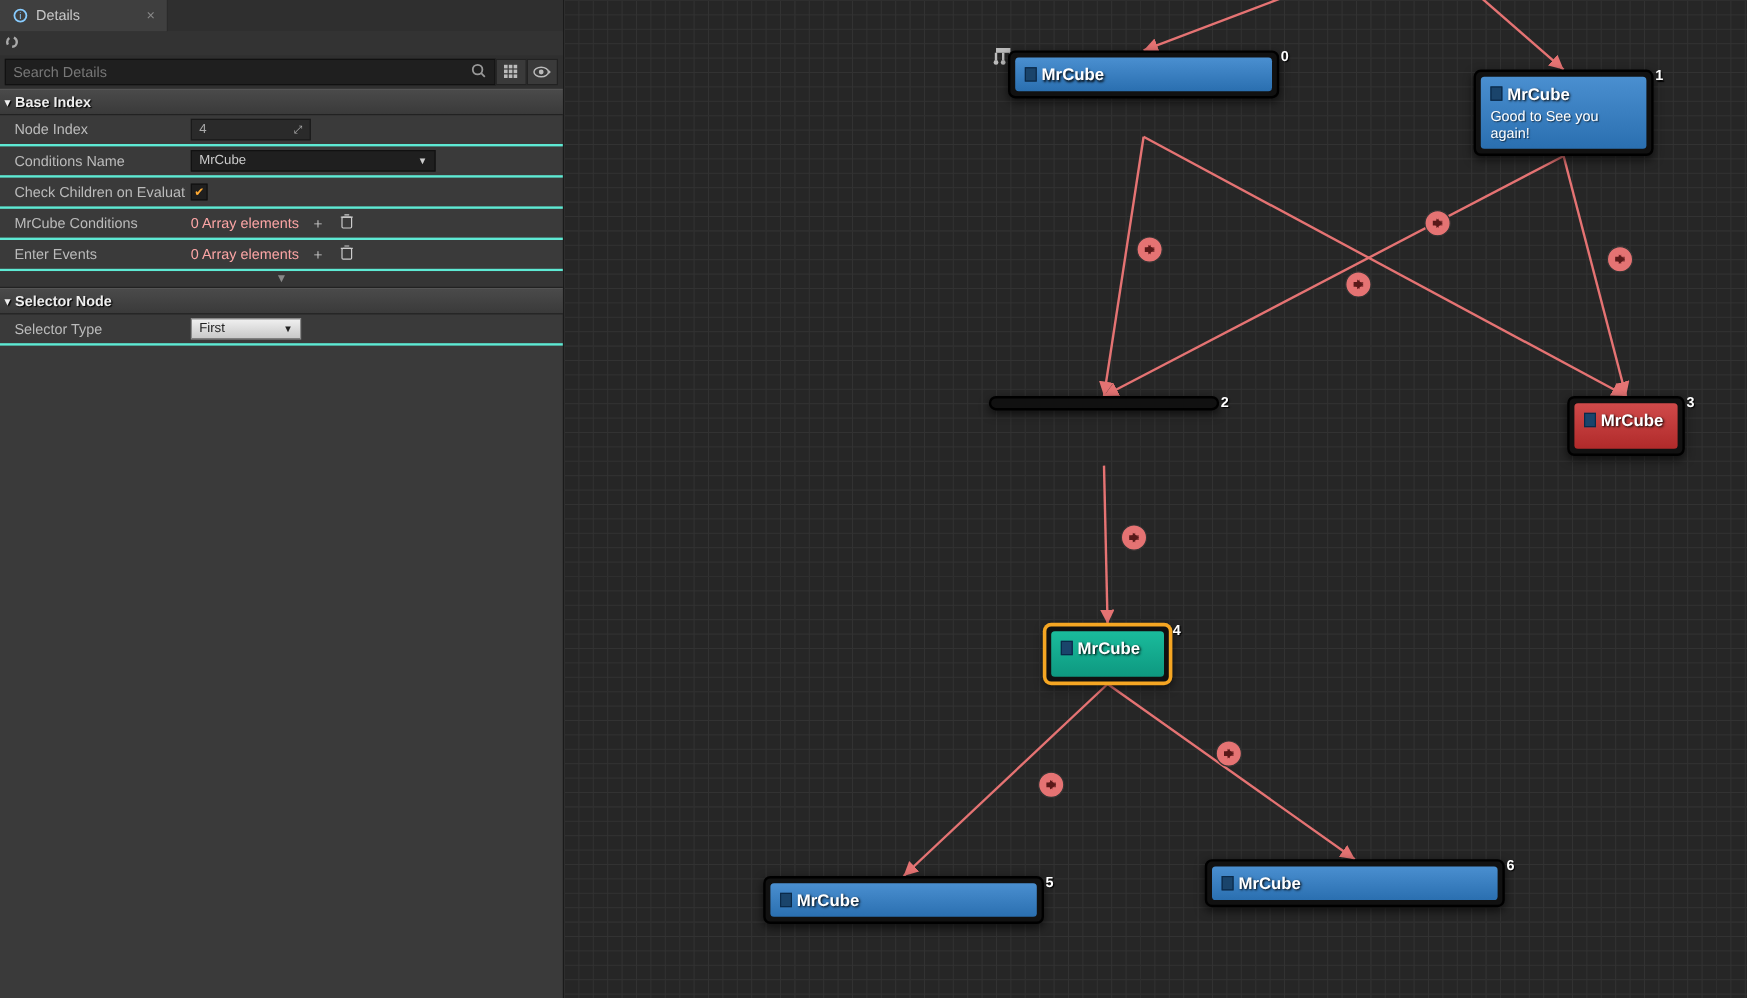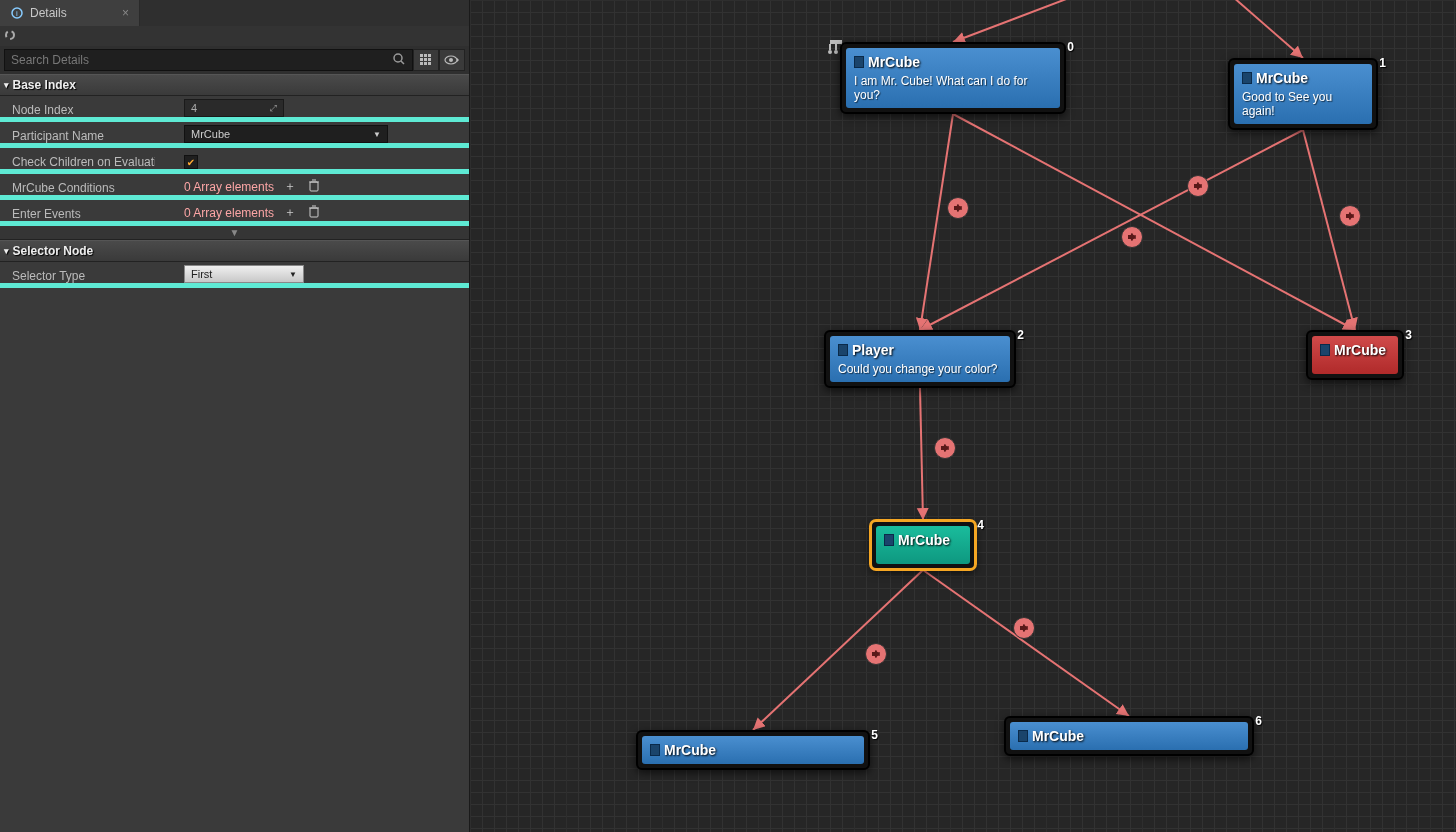--- a/index.html
+++ b/index.html
@@ -99,24 +99,23 @@
   display: flex;
   align-items: center;
   padding: 0 4px;
   font-weight: bold;
   color: #eee;
   text-shadow: 1px 1px 1px #000;
 }
 .section-header .tri { margin-right: 4px; font-size: 9px; }
 .prop-row {
   display: flex;
-  align-items: flex-end;
+  align-items: center;
   height: 26px;
-  border-bottom: 5px solid #5eead4;
-  gap: 25px;
+  border-bottom: 2px solid #5eead4;
 }
 .prop-label {
   width: 155px;
   padding-left: 12px;
   color: #bbb;
   overflow: hidden;
   white-space: nowrap;
 }
 .prop-value {
   flex: 1;
@@ -145,21 +144,21 @@
   padding: 0 6px;
   display: flex;
   align-items: center;
   justify-content: space-between;
   font-size: 11px;
 }
 .dropdown.white {
   background: linear-gradient(#f0f0f0, #c8c8c8);
   color: #222;
   border: 1px solid #888;
-  width: 120px;
+  width: 92px;
 }
 .dropdown .arrow { font-size: 8px; margin-left: 6px; }
 .checkbox {
   width: 14px;
   height: 14px;
   background: #1f1f1f;
   border: 1px solid #111;
   display: flex;
   align-items: center;
   justify-content: center;
@@ -321,21 +320,21 @@
   <div class="prop-row">
     <div class="prop-label">Node Index</div>
     <div class="prop-value">
       <div class="num-field">
         <span>4</span>
         <span style="font-size:9px">⤢</span>
       </div>
     </div>
   </div>
   <div class="prop-row">
-    <div class="prop-label">Participant Name</div>
+    <div class="prop-label">Conditions Name</div>
     <div class="prop-value">
       <div class="dropdown" style="width:204px">
         <span>MrCube</span>
         <span class="arrow">▼</span>
       </div>
     </div>
   </div>
   <div class="prop-row">
     <div class="prop-label">Check Children on Evaluation</div>
     <div class="prop-value">
@@ -414,42 +413,34 @@
       <line x1="450" y1="388" x2="453" y2="520" stroke="#e57373" stroke-width="2" marker-end="url(#arrow)"></line>
       <line x1="453" y1="570" x2="283" y2="730" stroke="#e57373" stroke-width="2" marker-end="url(#arrow)"></line>
       <line x1="453" y1="570" x2="659" y2="716" stroke="#e57373" stroke-width="2" marker-end="url(#arrow)"></line>
     </svg>
 <div class="node" style="left: 370px; top: 42px; width: 226px;">
       <div class="node-inner blue">
         <div class="node-title">
           <span class="doc-icon"></span>
           <span>MrCube</span>
         </div>
-        <div class="node-text">I am Mr. Cube! What can I do for you?</div>
       </div>
       <div class="node-index">0</div>
     </div>
     <div class="node" style="left: 758px; top: 58px; width: 150px;">
       <div class="node-inner blue">
         <div class="node-title">
           <span class="doc-icon"></span>
           <span>MrCube</span>
         </div>
         <div class="node-text">Good to See you again!</div>
       </div>
       <div class="node-index">1</div>
     </div>
     <div class="node" style="left: 354px; top: 330px; width: 192px;">
-      <div class="node-inner blue">
-        <div class="node-title">
-          <span class="doc-icon"></span>
-          <span>Player</span>
-        </div>
-        <div class="node-text">Could you change your color?</div>
-      </div>
       <div class="node-index">2</div>
     </div>
     <div class="node" style="left: 836px; top: 330px; width: 98px;">
       <div class="node-inner red" style="min-height: 38px;">
         <div class="node-title">
           <span class="doc-icon"></span>
           <span>MrCube</span>
         </div>
       </div>
       <div class="node-index">3</div>

